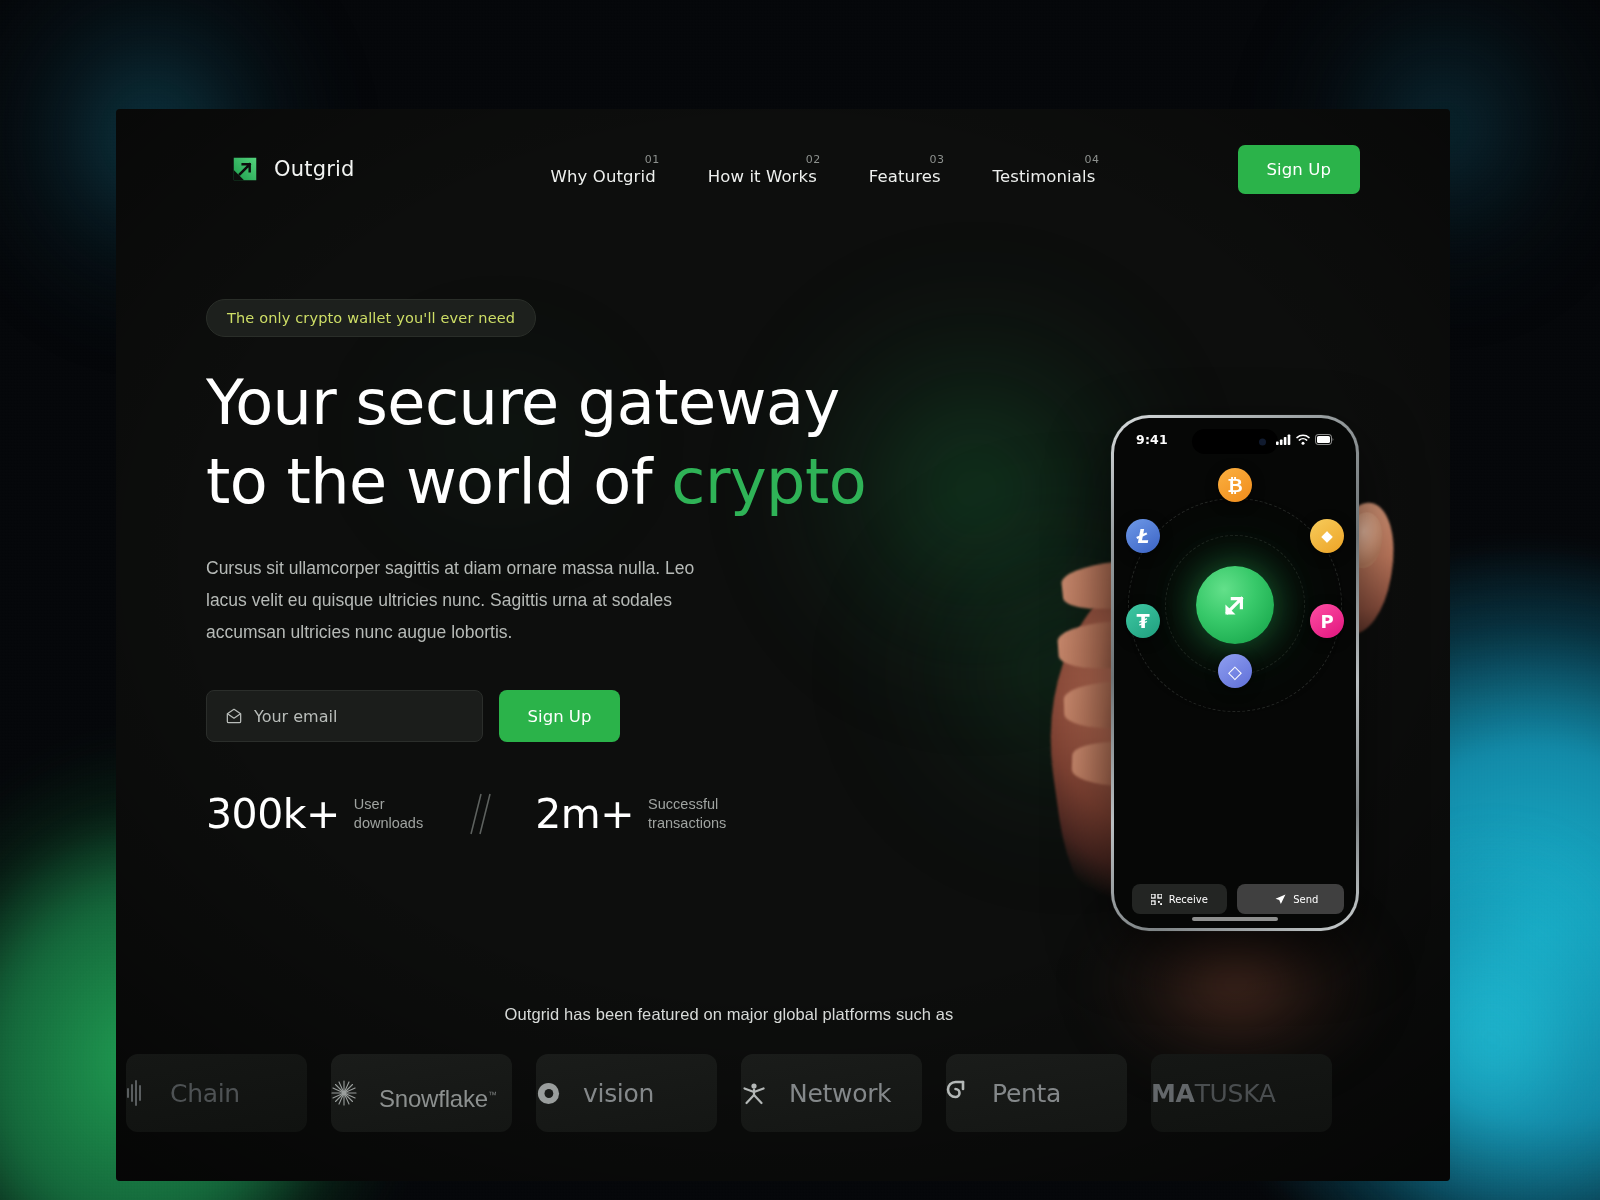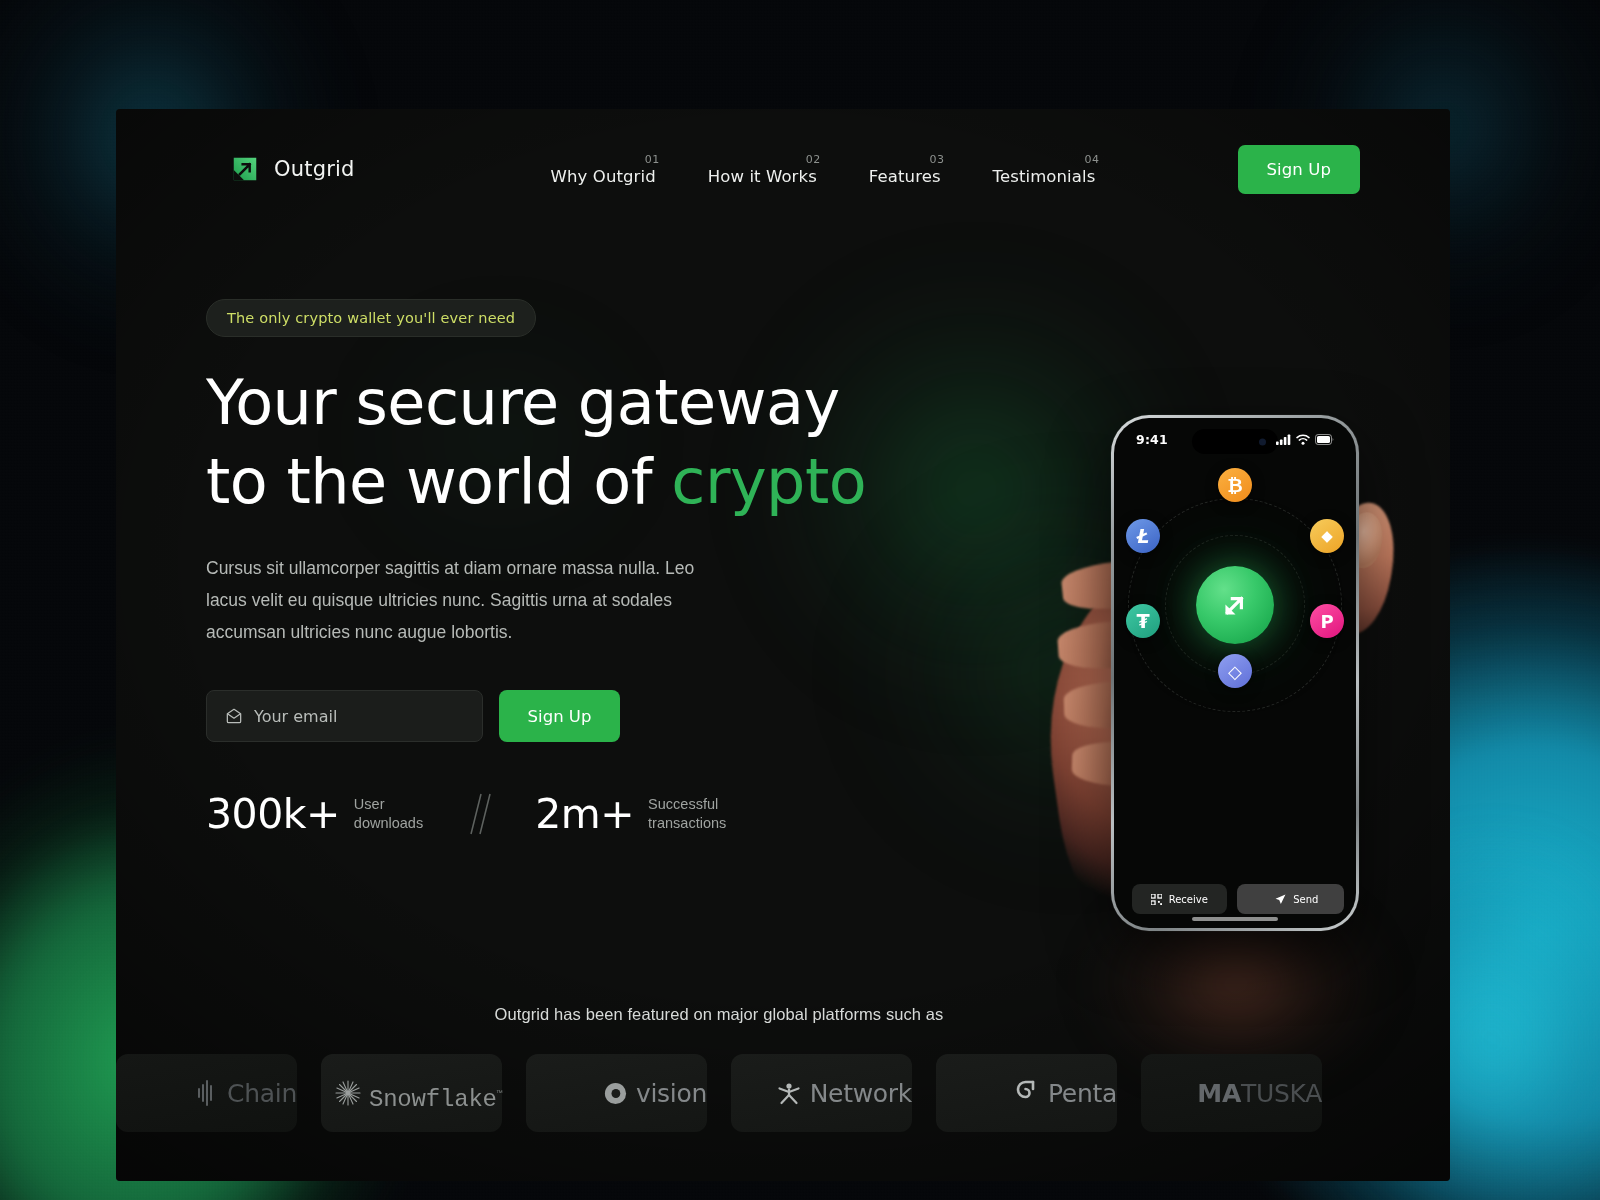--- a/index.html
+++ b/index.html
@@ -388,51 +388,51 @@
 
   .home-ind {
     position: absolute; left: 50%; bottom: 7px;
     transform: translateX(-50%);
     width: 86px; height: 4px; border-radius: 3px;
     background: rgba(255,255,255,0.55);
   }
 
   
   #featured {
-    position: absolute; left: 0; bottom: 0;
+    position: absolute; left: 10px; bottom: 0;
     width: 1206px; height: 240px;
     z-index: 20;
   }
   .featured-title {
     text-align: center;
     font-size: 16.5px; color: #d7dad8;
     font-family: "Liberation Sans", sans-serif;
     padding-top: 64px;
     letter-spacing: 0.1px;
   }
   .logo-row {
     margin-top: 30px;
     display: flex; align-items: center; justify-content: center;
     gap: 24px;
     padding: 0 0px;
   }
   .logo-card {
     width: 212px; height: 78px;
     background: linear-gradient(170deg, #1a1c1a 0%, #141614 100%);
     border-radius: 12px;
-    display: flex; align-items: center; justify-content: flex-end;
-    gap: 8px;
+    display: flex; align-items: center; justify-content: flex-start;
+    gap: 22px;
   }
   .logo-card.edge { background: linear-gradient(170deg,#151715 0%, #101210 100%); }
   .logo-text {
     font-size: 25px; color: #84888a; letter-spacing: -0.3px;
     font-family: "DejaVu Sans", sans-serif;
   }
   .logo-serif {
-    font-family: Liberation Mono, monospace;
+    font-family: Liberation Sans, sans-serif;
     font-size: 24px; color: #8c908f; letter-spacing: -0.2px; margin-top: 12px;
   }
   .logo-sup { font-size: 9px; vertical-align: super; color: #7a7e7d; }
   .logo-dim { color: #4e5254; }
 </style>
 </head>
 <body>
 
 <div id="canvas">
 

